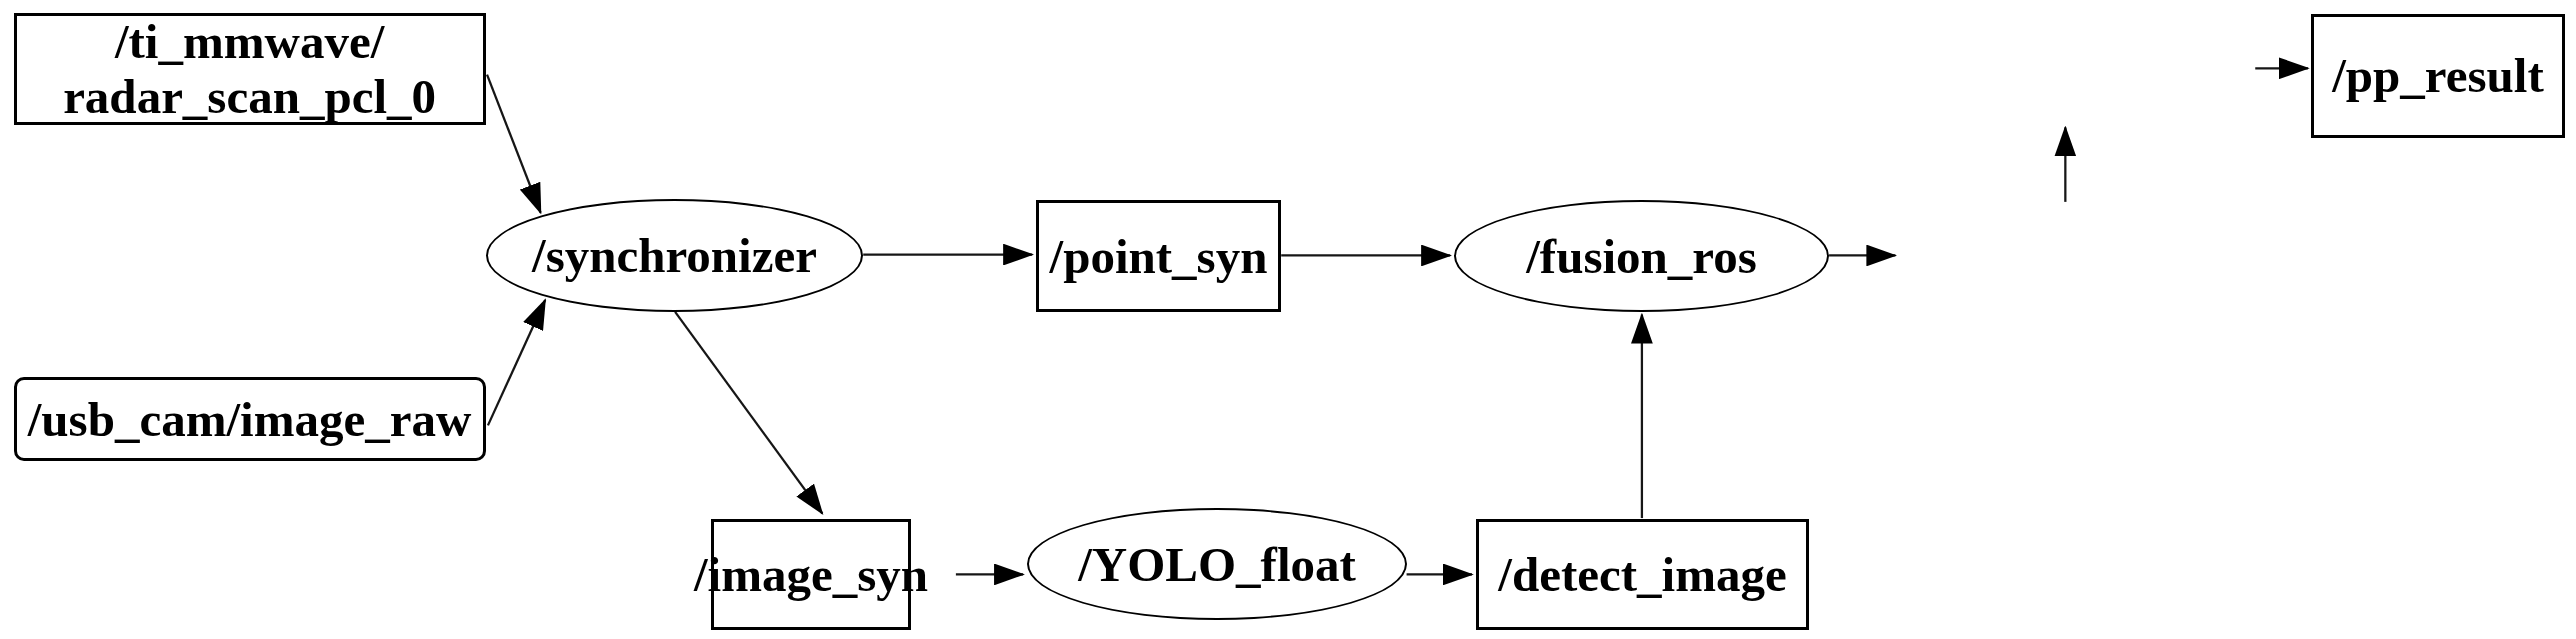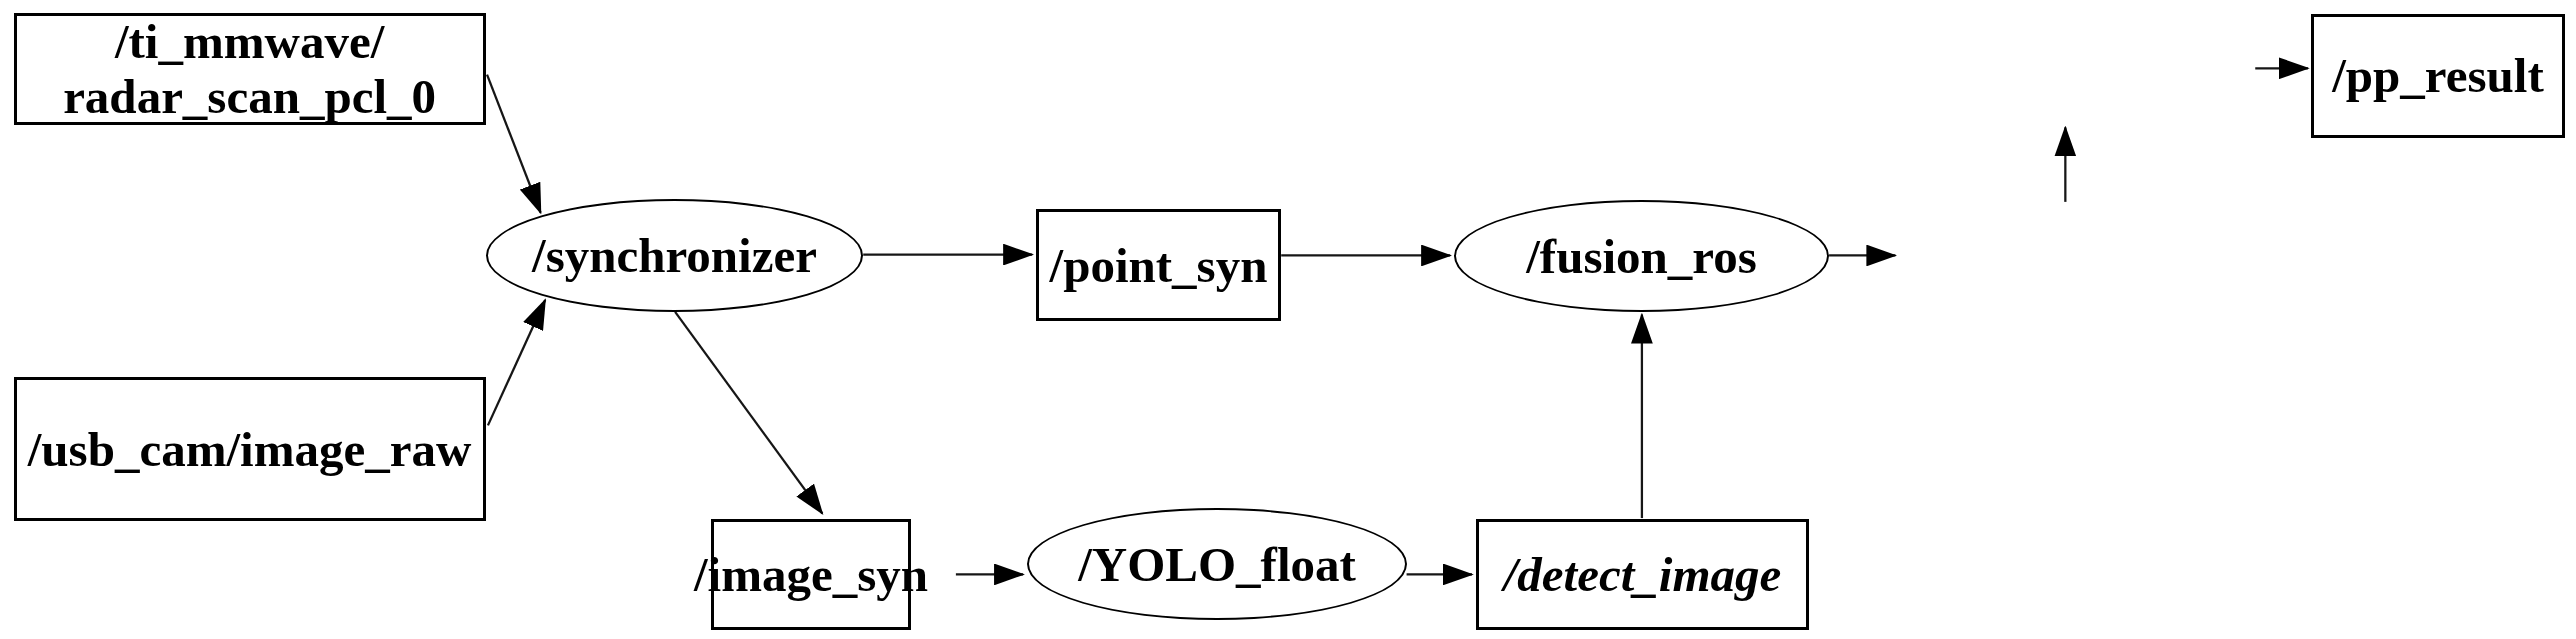--- a/index.html
+++ b/index.html
@@ -63,39 +63,39 @@
 
 
   <div class="node rect" style="left:2311px;top:13.6px;width:254px;height:124px;">
     <span class="lbl">/pp_result</span>
   </div>
 
   <div class="node ell" style="left:486px;top:199px;width:377px;height:113px;">
     <span class="lbl">/synchronizer</span>
   </div>
 
-  <div class="node rect" style="left:1036px;top:209px;width:245px;height:112px;">
+  <div class="node rect" style="left:1036px;top:200px;width:245px;height:112px;">
     <span class="lbl">/point_syn</span>
   </div>
 
   <div class="node ell" style="left:1454px;top:200px;width:375px;height:112px;">
     <span class="lbl">/fusion_ros</span>
   </div>
 
 
-  <div class="node rect" style="left:13.6px;top:377px;width:472px;height:144px;">
+  <div class="node rect" style="left:13.6px;top:377px;width:472px;height:84px;border-radius:10px;">
     <span class="lbl">/usb_cam/image_raw</span>
   </div>
 
   <div class="node rect" style="left:711px;top:519px;width:200px;height:111px;">
     <span class="lbl">/image_syn</span>
   </div>
 
   <div class="node ell" style="left:1027px;top:508px;width:380px;height:112px;">
     <span class="lbl">/YOLO_float</span>
   </div>
 
-  <div class="node rect" style="left:1476px;top:519px;width:333px;height:111px;font-style:italic;">
+  <div class="node rect" style="left:1476px;top:519px;width:333px;height:111px;">
     <span class="lbl">/detect_image</span>
   </div>
 
 </div>
 
 
 </body></html>

